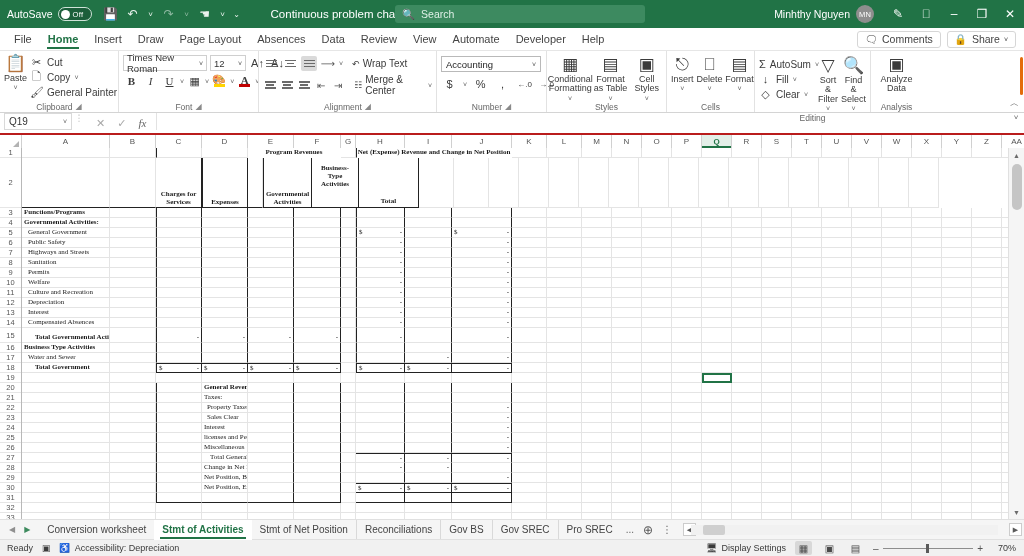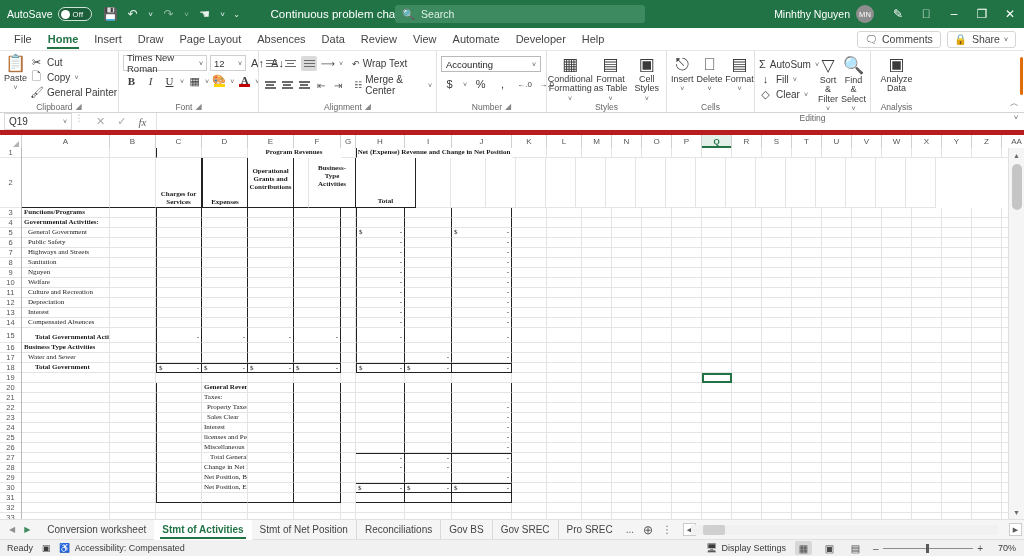--- a/index.html
+++ b/index.html
@@ -130,21 +130,21 @@
   }
   .algbtn.on { background: #dadada; border-radius: 2px; }
   .bars { display: flex; flex-direction: column; gap: 1.5px; align-items: center; }
   .bars i { display: block; height: 1.5px; background: #6b6b6b; }
   .collapse { position: absolute; right: 5px; bottom: 2px; font-size: 9px; color: #666; }
   .orangebar { position: absolute; right: 1px; top: 6px; width: 3px; height: 38px; background: #e36c0a; border-radius: 2px; }
 
   
   .fbar {
     flex: 0 0 22px; height: 22px; background: #fff; display: flex; 
-    border-bottom: 5px solid #b91c1c; font-size: 10.5px; color: #333;
+    border-bottom: 2px solid #b91c1c; font-size: 10.5px; color: #333;
   }
   .namebox {
     width: 68px; height: 17px; margin-left: 4px; border: 1px solid #d9d9d9; background: #fff;
     display: flex; align-items: center; padding: 0 4px; font-size: 10px;
   }
   .namebox .cv { flex: 1; }
   .namebox .cx2 { font-size: 7px; color: #666; }
   .fbar .vdots { width: 14px; text-align: center; color: #b5b5b5; font-size: 9px; }
   .fbar .fbtns { display: flex; align-items: center; gap: 12px; padding: 0 10px; color: #a8a8a8; font-size: 11px; }
   .fbar .fx { font-family: "Liberation Serif", serif; font-style: italic; color: #666; }
@@ -678,22 +678,22 @@
         <div class="gc" style="width:30px"></div>
         <div class="gc" style="width:30px"></div>
         <div class="gc" style="width:30px"></div>
       </div>
 
       <div class="grow" style="height:50px">
         <div class="gc bb" style="width:88px; height:50px"></div>
         <div class="gc bb" style="width:46px; height:50px"></div>
         <div class="gc b c bb br" style="width:46px; height:50px; align-items:flex-end; white-space:normal; text-align:center; line-height:1.15; padding-bottom:1px">Charges for Services</div>
         <div class="gc b c bb bl br" style="width:46px; height:50px; align-items:flex-end; justify-content:center; padding-bottom:1px">Expenses</div>
-        <div class="gc b c bb br" style="width:46px; height:50px; align-items:flex-start; white-space:normal; text-align:center; line-height:1.15; padding-top:9px">Operational Grants and Contributions</div>
         <div class="gc bb" style="width:15px; height:50px"></div>
+        <div class="gc b c bb bl br" style="width:49px; height:50px; align-items:flex-end; white-space:normal; text-align:center; line-height:1.15; padding-bottom:1px">Governmental Activities</div>
         <div class="gc b c bb br" style="width:47px; height:50px; align-items:flex-start; white-space:normal; text-align:center; line-height:1.15; padding-top:6px">Business-Type Activities</div>
         <div class="gc b c bb br" style="width:60px; height:50px; align-items:flex-end; justify-content:center; padding-bottom:2px">Total</div>
         <div class="gc" style="width:35px; height:50px"></div>
         <div class="gc" style="width:35px; height:50px"></div>
         <div class="gc" style="width:30px; height:50px"></div>
         <div class="gc" style="width:30px; height:50px"></div>
         <div class="gc" style="width:30px; height:50px"></div>
         <div class="gc" style="width:30px; height:50px"></div>
         <div class="gc" style="width:30px; height:50px"></div>
         <div class="gc" style="width:30px; height:50px"></div>
@@ -888,21 +888,21 @@
         <div class="gc" style="width:30px"></div>
         <div class="gc" style="width:30px"></div>
         <div class="gc" style="width:30px"></div>
         <div class="gc" style="width:30px"></div>
         <div class="gc" style="width:30px"></div>
         <div class="gc" style="width:30px"></div>
         <div class="gc" style="width:30px"></div>
       </div>
 
       <div class="grow">
-        <div class="gc" style="width:88px; padding-left:6px">Nguyen</div>
+        <div class="gc" style="width:88px; padding-left:6px">Permits</div>
         <div class="gc" style="width:46px"></div>
         <div class="gc bl br" style="width:46px"></div>
         <div class="gc br" style="width:46px"></div>
         <div class="gc br" style="width:46px"></div>
         <div class="gc br" style="width:47px"></div>
         <div class="gc" style="width:15px"></div>
         <div class="gc r bl br" style="width:49px">-</div>
         <div class="gc br" style="width:47px"></div>
         <div class="gc r br" style="width:60px">-</div>
         <div class="gc" style="width:35px"></div>
@@ -1702,21 +1702,21 @@
       <div class="rbtn" style="position:absolute; right:2px">▶</div>
     </div>
   </div>
 
   <div class="statusbar">
     <div class="left">
       <span>Ready</span>
       <span>▣</span>
       <span style="display:flex;align-items:center;gap:4px">
         <span>♿</span>
-        <span>Accessibility: Compensated</span>
+        <span>Accessibility: Depreciation</span>
       </span>
     </div>
     <div class="right">
       <span style="display:flex;align-items:center;gap:4px">
         <span>🖥</span>
         <span>Display Settings</span>
       </span>
       <span class="vbtn on">▦</span>
       <span class="vbtn">▣</span>
       <span class="vbtn">▤</span>

